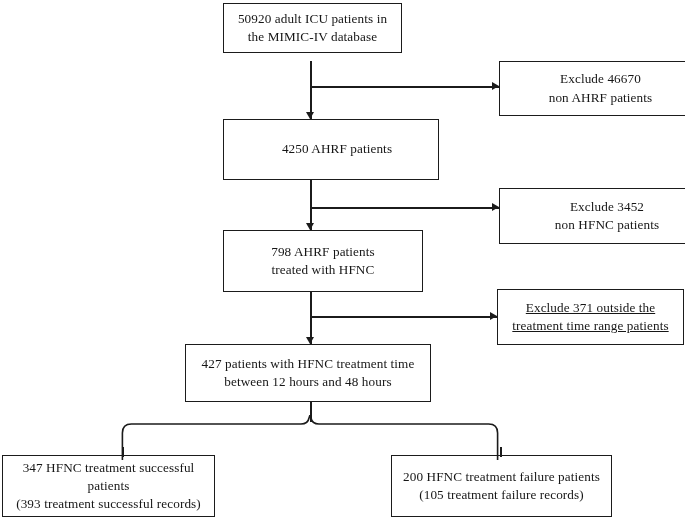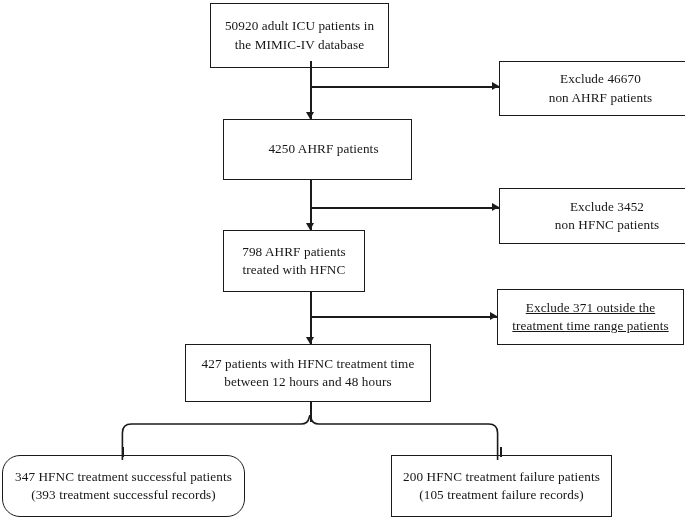--- a/index.html
+++ b/index.html
@@ -29,30 +29,30 @@
     font-size: 13.2px;
     line-height: 1.38;
     letter-spacing: 0.1px;
     padding: 2px 4px;
   }
   .node .txt {
     display: block;
     white-space: pre-line;
   }
   
-  #box-cohort      { left: 210px; top: 3px;   width: 179px; height: 65px; }
-  #box-ahrf        { left: 223px; top: 119px; width: 189px; height: 61px; padding-left: 16px; }
-  #box-hfnc        { left: 223px; top: 230px; width: 142px; height: 62px; }
+  #box-cohort      { left: 223px; top: 3px;   width: 179px; height: 50px; }
+  #box-ahrf        { left: 223px; top: 119px; width: 216px; height: 61px; padding-left: 16px; }
+  #box-hfnc        { left: 223px; top: 230px; width: 200px; height: 62px; }
   #box-timerange   { left: 185px; top: 344px; width: 246px; height: 58px; text-align: center; }
   
   #box-excl-ahrf   { left: 499px; top: 61px;  width: 203px; height: 55px; }
   #box-excl-hfnc   { left: 499px; top: 188px; width: 216px; height: 56px; }
   #box-excl-time   { left: 497px; top: 289px; width: 187px; height: 56px; text-decoration: underline; }
   
-  #box-success     { left: 2px;   top: 455px; width: 243px; height: 62px; border-radius: 18px; }
+  #box-success     { left: 2px;   top: 455px; width: 213px; height: 62px; }
   #box-failure     { left: 391px; top: 455px; width: 221px; height: 62px; }
 
   
   .conn {
     position: absolute;
     background: #1b1b1b;
   }
   .v { width: 1.6px; }
   .h { height: 1.6px; }
 

